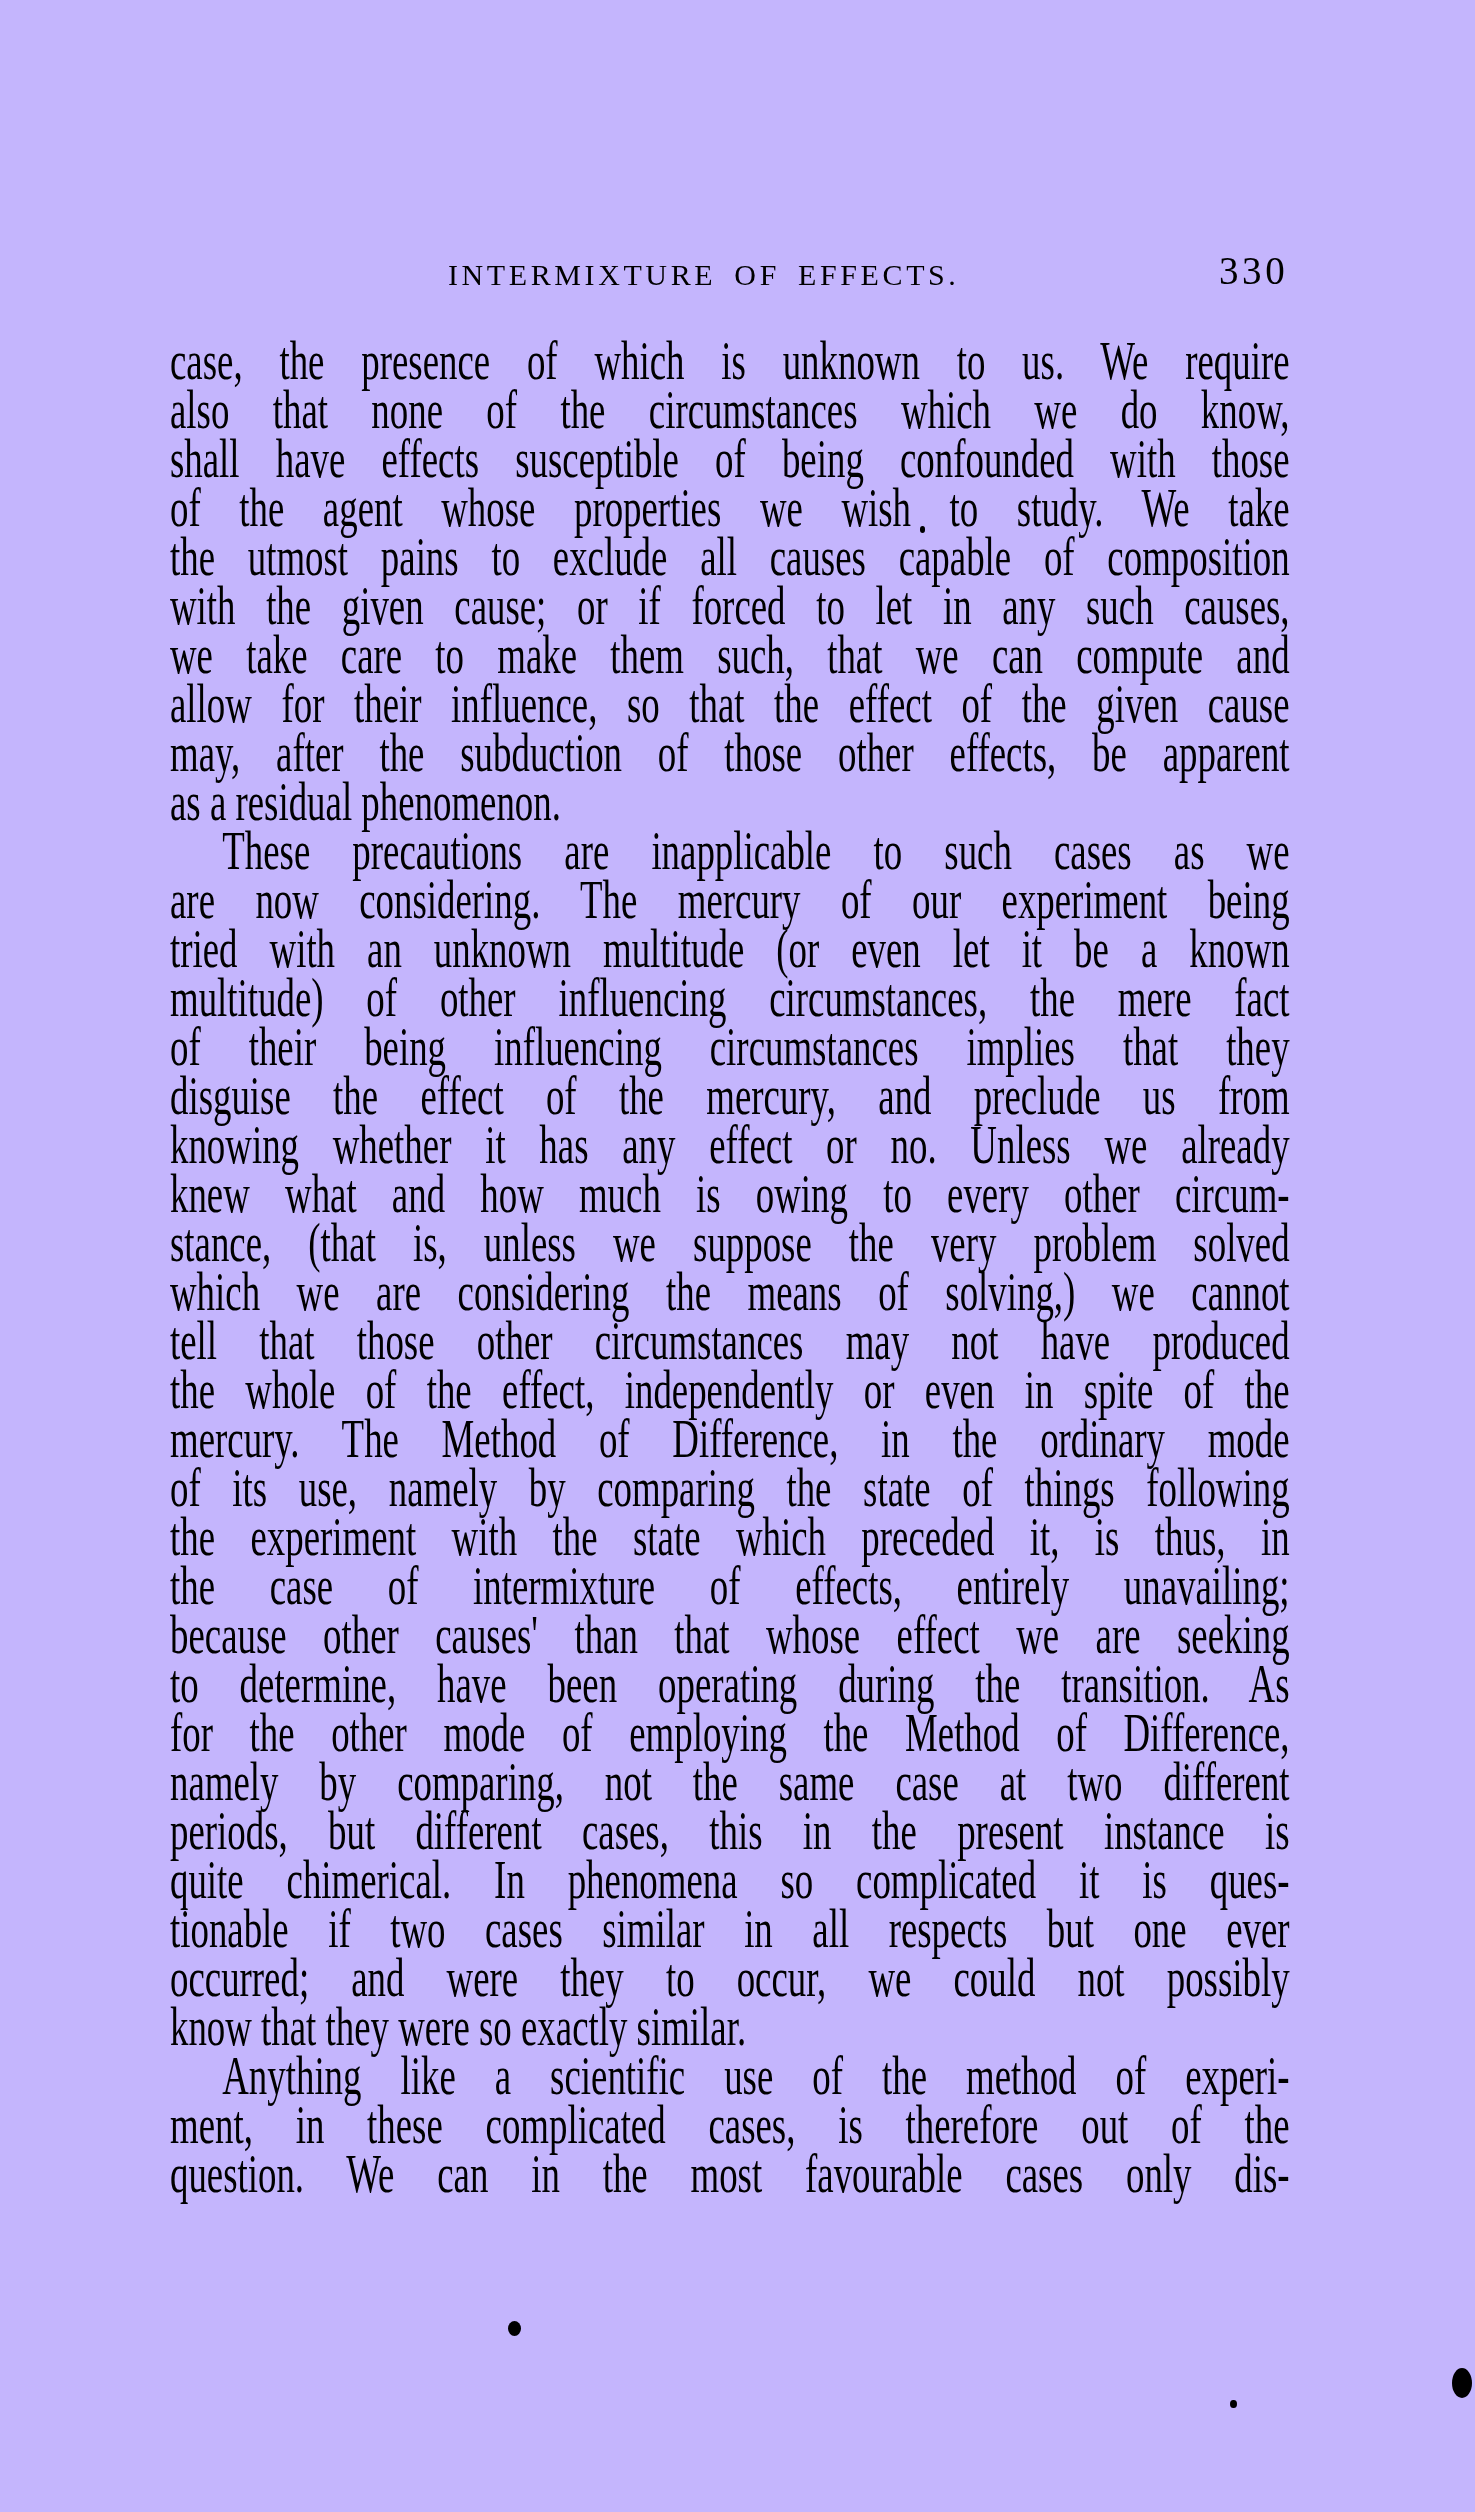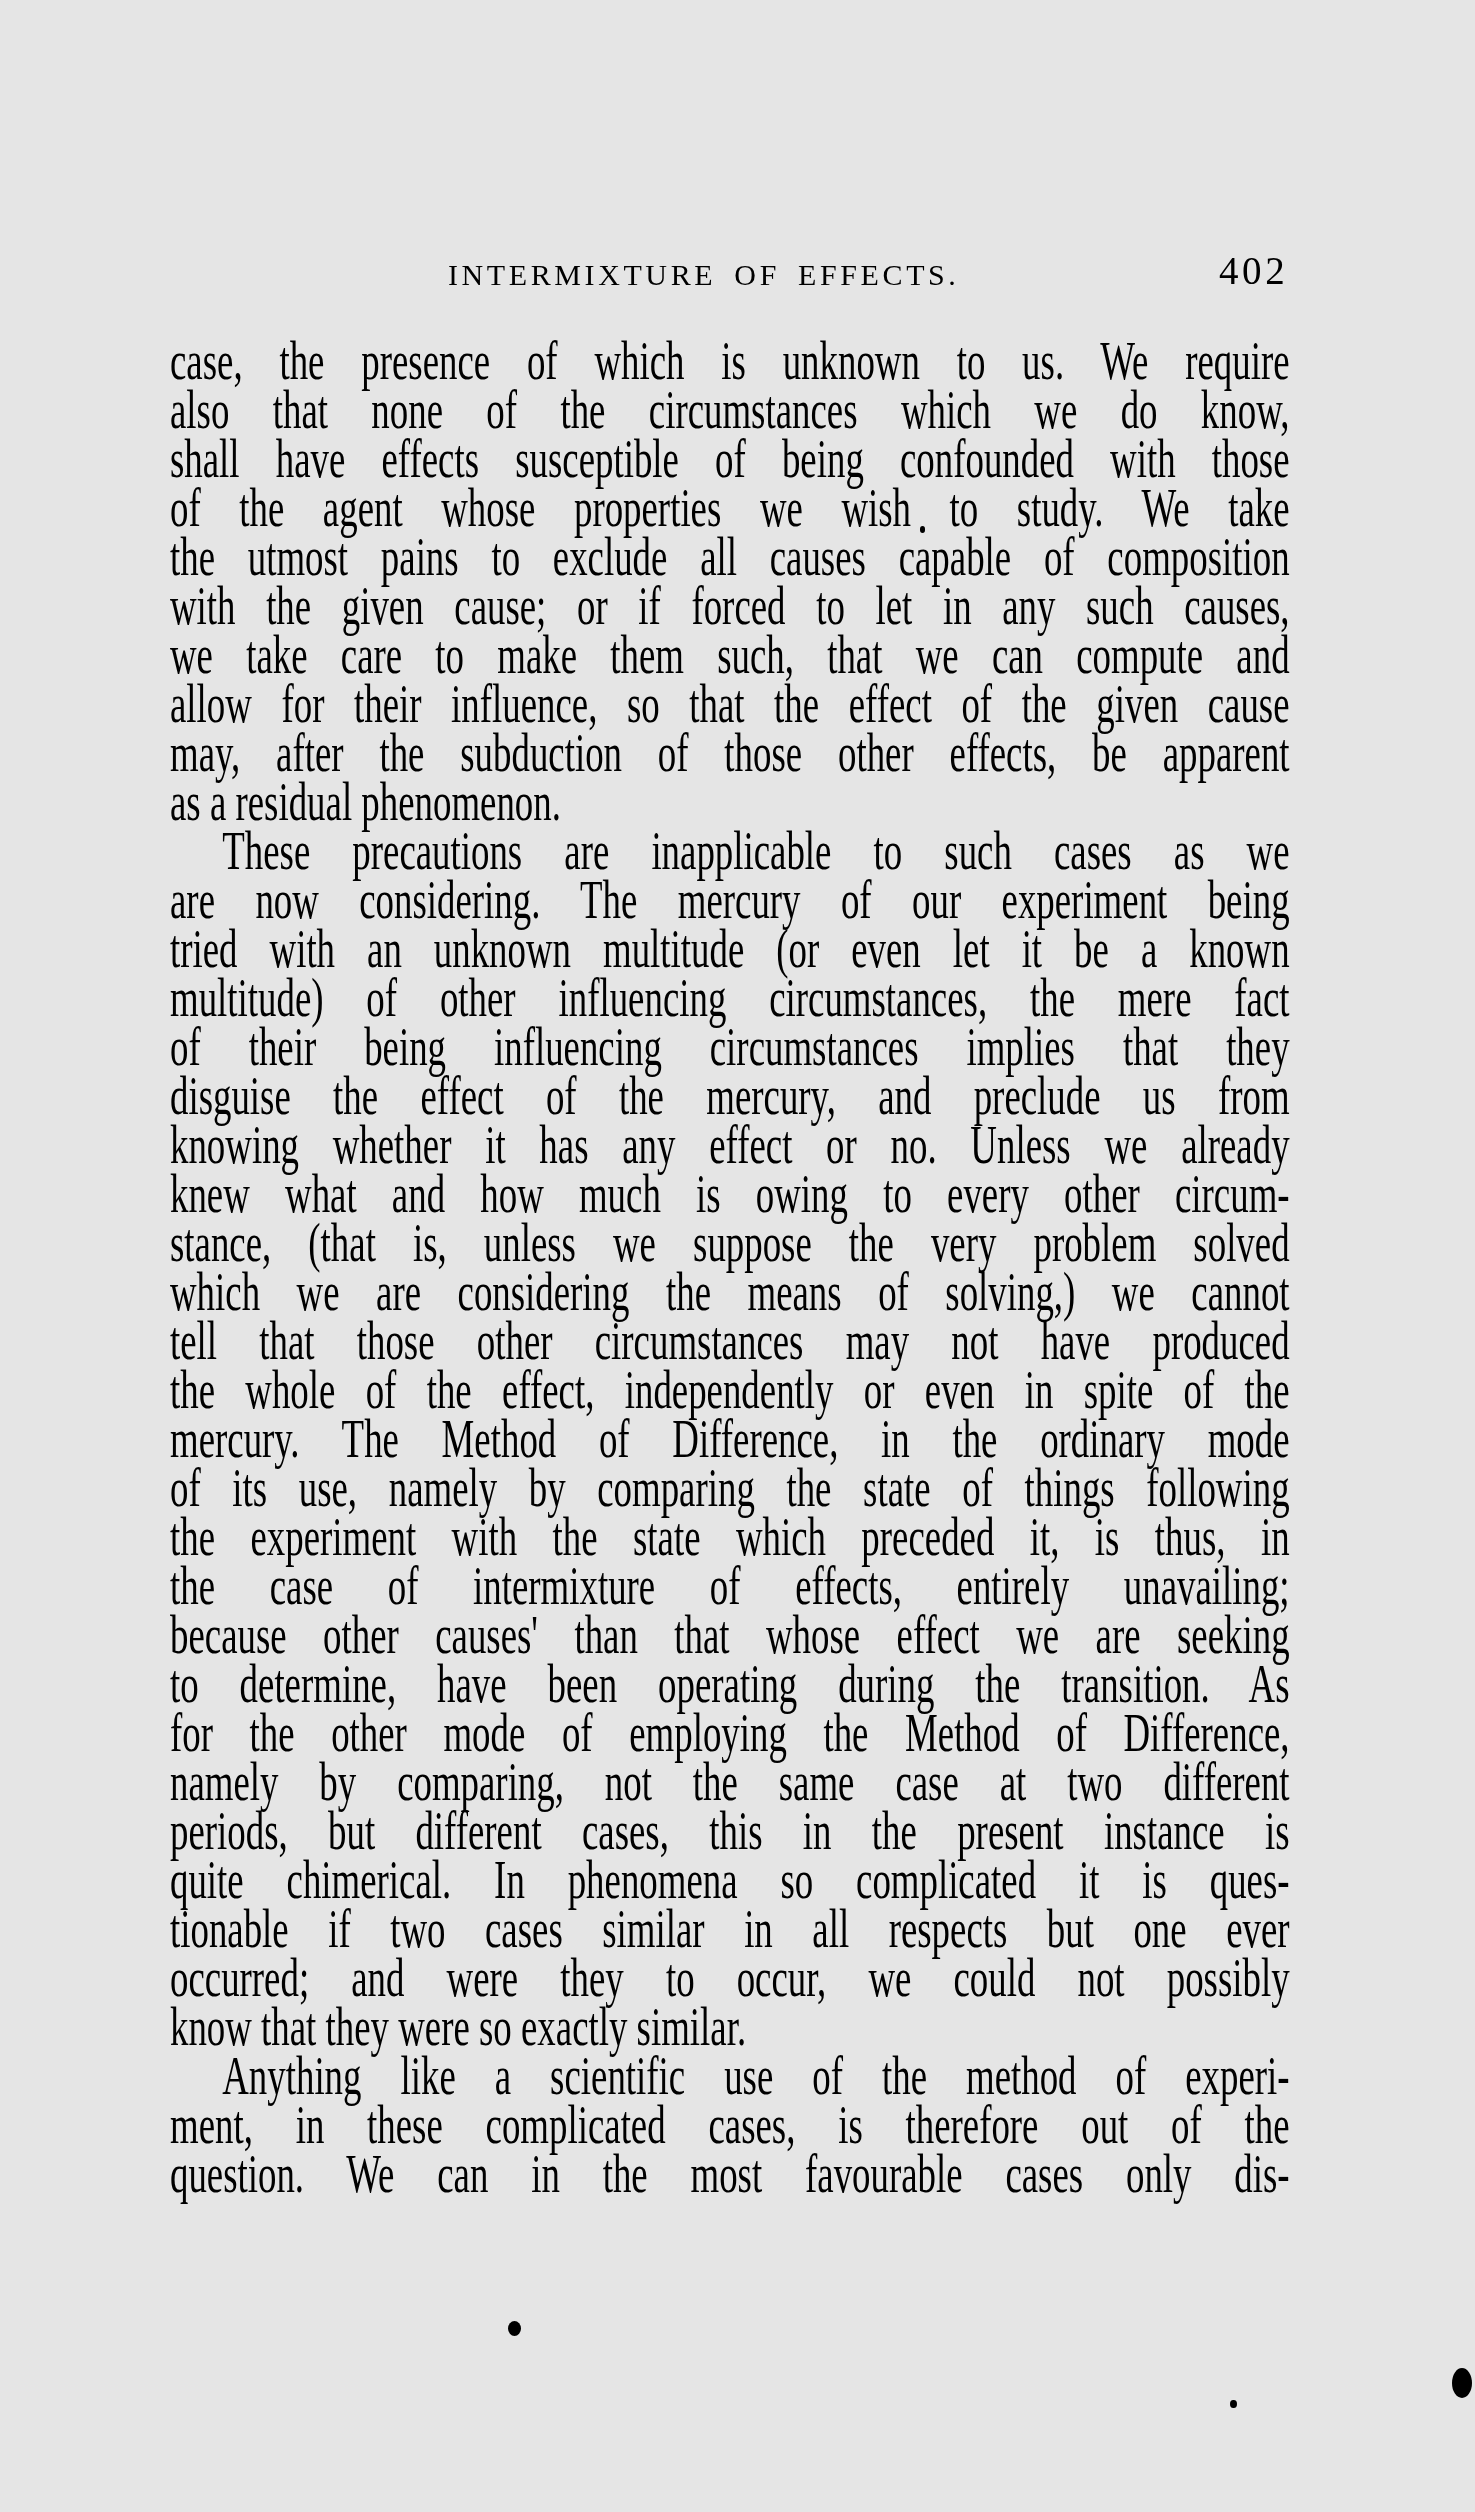--- a/index.html
+++ b/index.html
@@ -1,19 +1,19 @@
 <!DOCTYPE html>
 <html style="font-size:9.5px"><head>
 <meta charset="utf-8">
 <style>
   html,body{margin:0;padding:0;background:#ffffff;}
   .page{
     position:relative;
     width:1476px;height:2512px;
-    background:#e5e5e5;
+    background:#c4b5fd;
     color:#000000;
     font-family:"Liberation Serif","DejaVu Serif",serif;
     overflow:hidden;
   }
   
   .running-title{
     position:absolute;left:448px;top:260px;
     font-size:30px;line-height:30px;
     letter-spacing:3.6px;word-spacing:7.1px;
     white-space:nowrap;
@@ -46,21 +46,21 @@
     position:absolute;background:#000;border-radius:50%;
   }
 </style>
 </head>
 <body>
 
 <div class="page">
 
   <div class="running-title">INTERMIXTURE OF EFFECTS.</div>
 
-  <div class="page-number">402</div>
+  <div class="page-number">330</div>
 
   <div class="text-block" id="text-block">
       <div class="line">case, the presence of which is unknown to us.  We require</div>
       <div class="line">also that none of the circumstances which we do know,</div>
       <div class="line">shall have effects susceptible of being confounded with those</div>
       <div class="line">of the agent whose properties we wish to study.  We take</div>
       <div class="line">the utmost pains to exclude all causes capable of composition</div>
       <div class="line">with the given cause; or if forced to let in any such causes,</div>
       <div class="line">we take care to make them such, that we can compute and</div>
       <div class="line">allow for their influence, so that the effect of the given cause</div>

